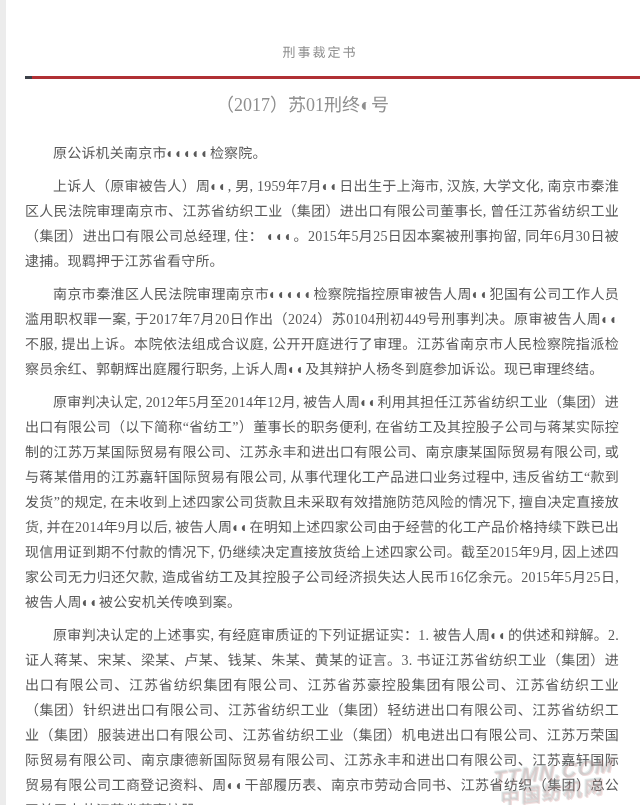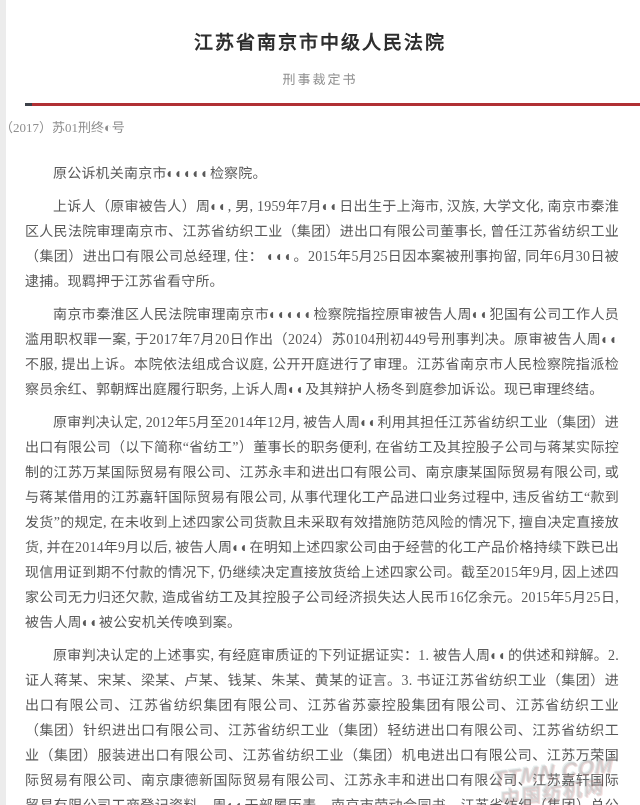--- a/index.html
+++ b/index.html
@@ -37,22 +37,22 @@
   }
   .divider-cap {
     position: absolute; left: 0; top: 0;
     width: 7px; height: 3px;
     background: #3c4048;
     display: block;
   }
   .case-number {
     margin-top: 11px;
     padding-right: 35px;
-    text-align: left;
-    font-size: 13px;
+    text-align: center;
+    font-size: 18px;
     color: var(--meta-text, #8f8f8f);
   }
   .doc-body {
     margin: 25px 21px 0 25px;
   }
   .doc-body p {
     margin: 8px 0 7px 0;
     font-size: 14px;
     line-height: 25px;
     color: var(--body-text, #595959);
@@ -85,21 +85,20 @@
     color: rgba(150,150,150,0.5);
     text-shadow: 1px 1px 0 rgba(190,80,80,0.35), -1px -1px 0 rgba(120,160,160,0.3);
   }
 </style>
 </head>
 <body>
 
 <div class="page-left-edge"></div>
 
 <div class="doc-header">
-  <div class="court-title">江苏省南京市中级人民法院</div>
   <div class="doc-subtitle">刑事裁定书</div>
   <div class="divider">
     <span class="divider-cap"></span>
   </div>
   <div class="case-number">（2017）苏01刑终◐号</div>
 </div>
 
 <div class="doc-body">
     <p>原公诉机关南京市◐◐◐◐◐检察院。</p>
     <p>上诉人（原审被告人）周◐◐, 男, 1959年7月◐◐日出生于上海市, 汉族, 大学文化, 南京市秦淮区人民法院审理南京市、江苏省纺织工业（集团）进出口有限公司董事长, 曾任江苏省纺织工业（集团）进出口有限公司总经理, 住： ◐◐◐。2015年5月25日因本案被刑事拘留, 同年6月30日被逮捕。现羁押于江苏省看守所。</p>

